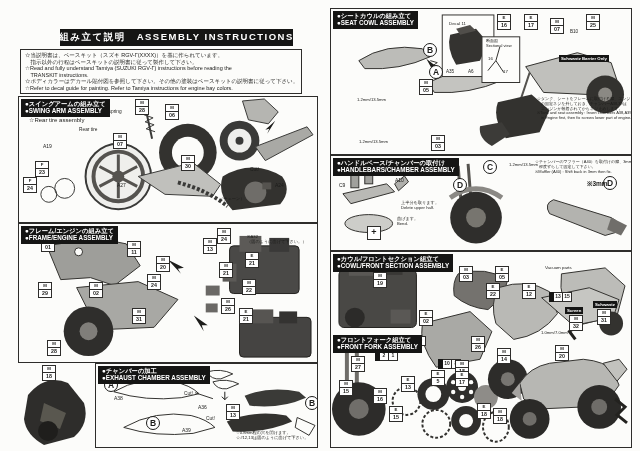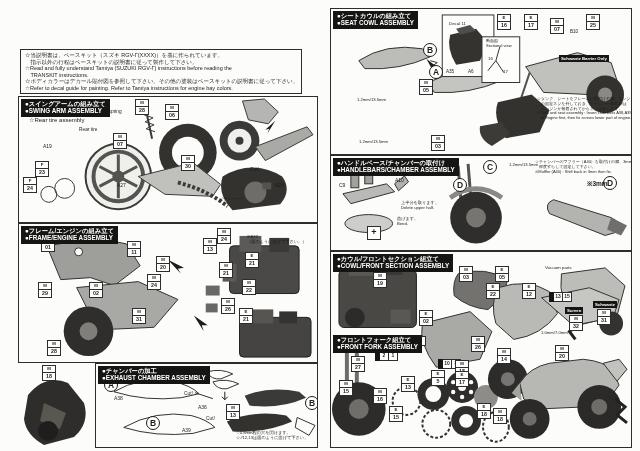--- a/index.html
+++ b/index.html
@@ -35,20 +35,21 @@
              font-size:5px;line-height:7.5px;text-align:center;font-weight:bold;box-sizing:border-box;}
   .photo{position:absolute;left:18px;top:365px;width:76px;height:83px;}
 </style>
 </head>
 <body>
 
 <div class="sheet">
 
   <div class="page">
 
+    <div class="title-bar">組み立て説明　ASSEMBLY INSTRUCTIONS</div>
 
     <div class="notes-box">
       <div class="note-line">☆当説明書は、ベースキット（スズキ RGV-Γ(XXXX)）を基に作られています。</div>
       <div class="note-line">　指示以外の行程はベースキットの説明書に従って製作して下さい。</div>
       <div class="note-line">☆Read and fully understand Tamiya (SUZUKI RGV-Γ) instructions before reading the</div>
       <div class="note-line">　TRANSKIT instructions.</div>
       <div class="note-line">☆ボディカラーはデカール貼付図を参照して下さい。その他の塗装はベースキットの説明書に従って下さい。</div>
       <div class="note-line">☆Refer to decal guide for painting. Refer to Tamiya instructions for engine bay colors.</div>
     </div>
 

